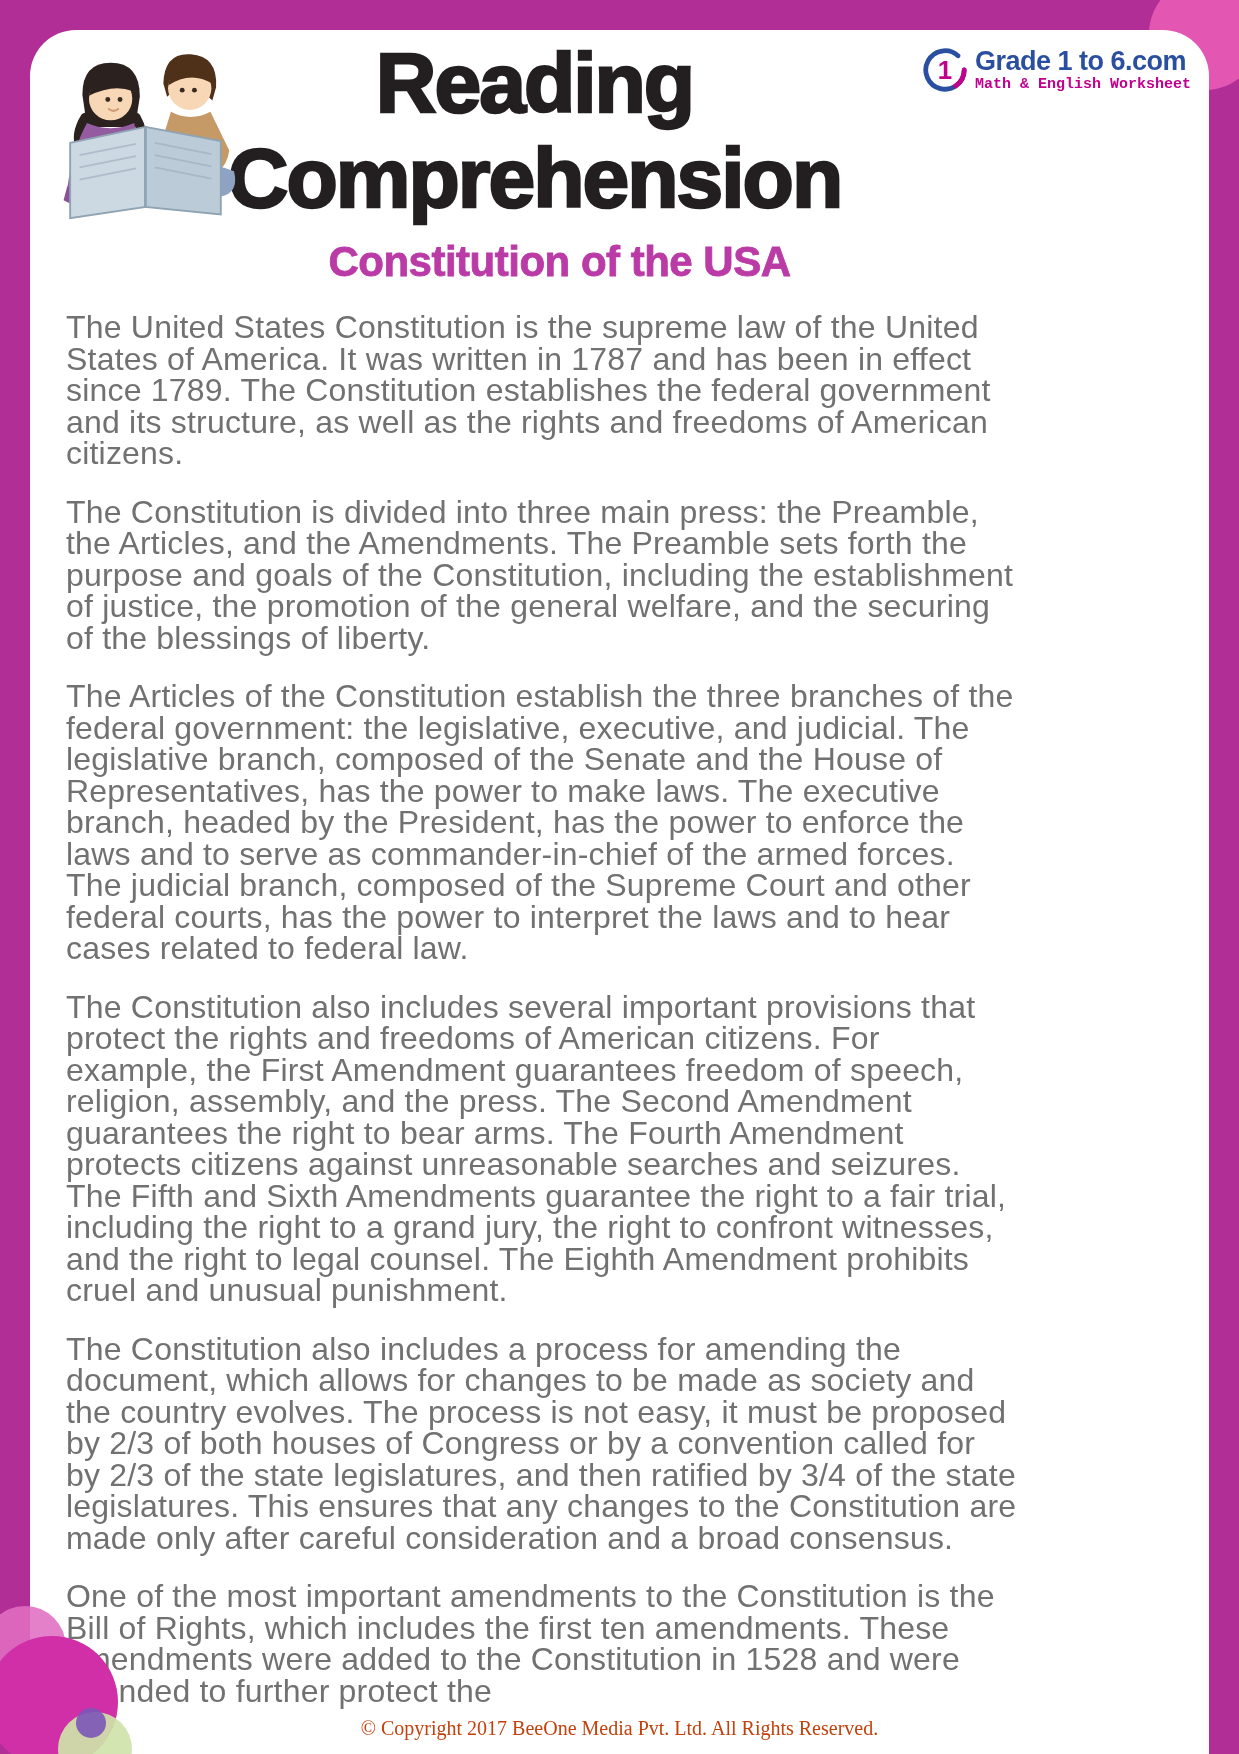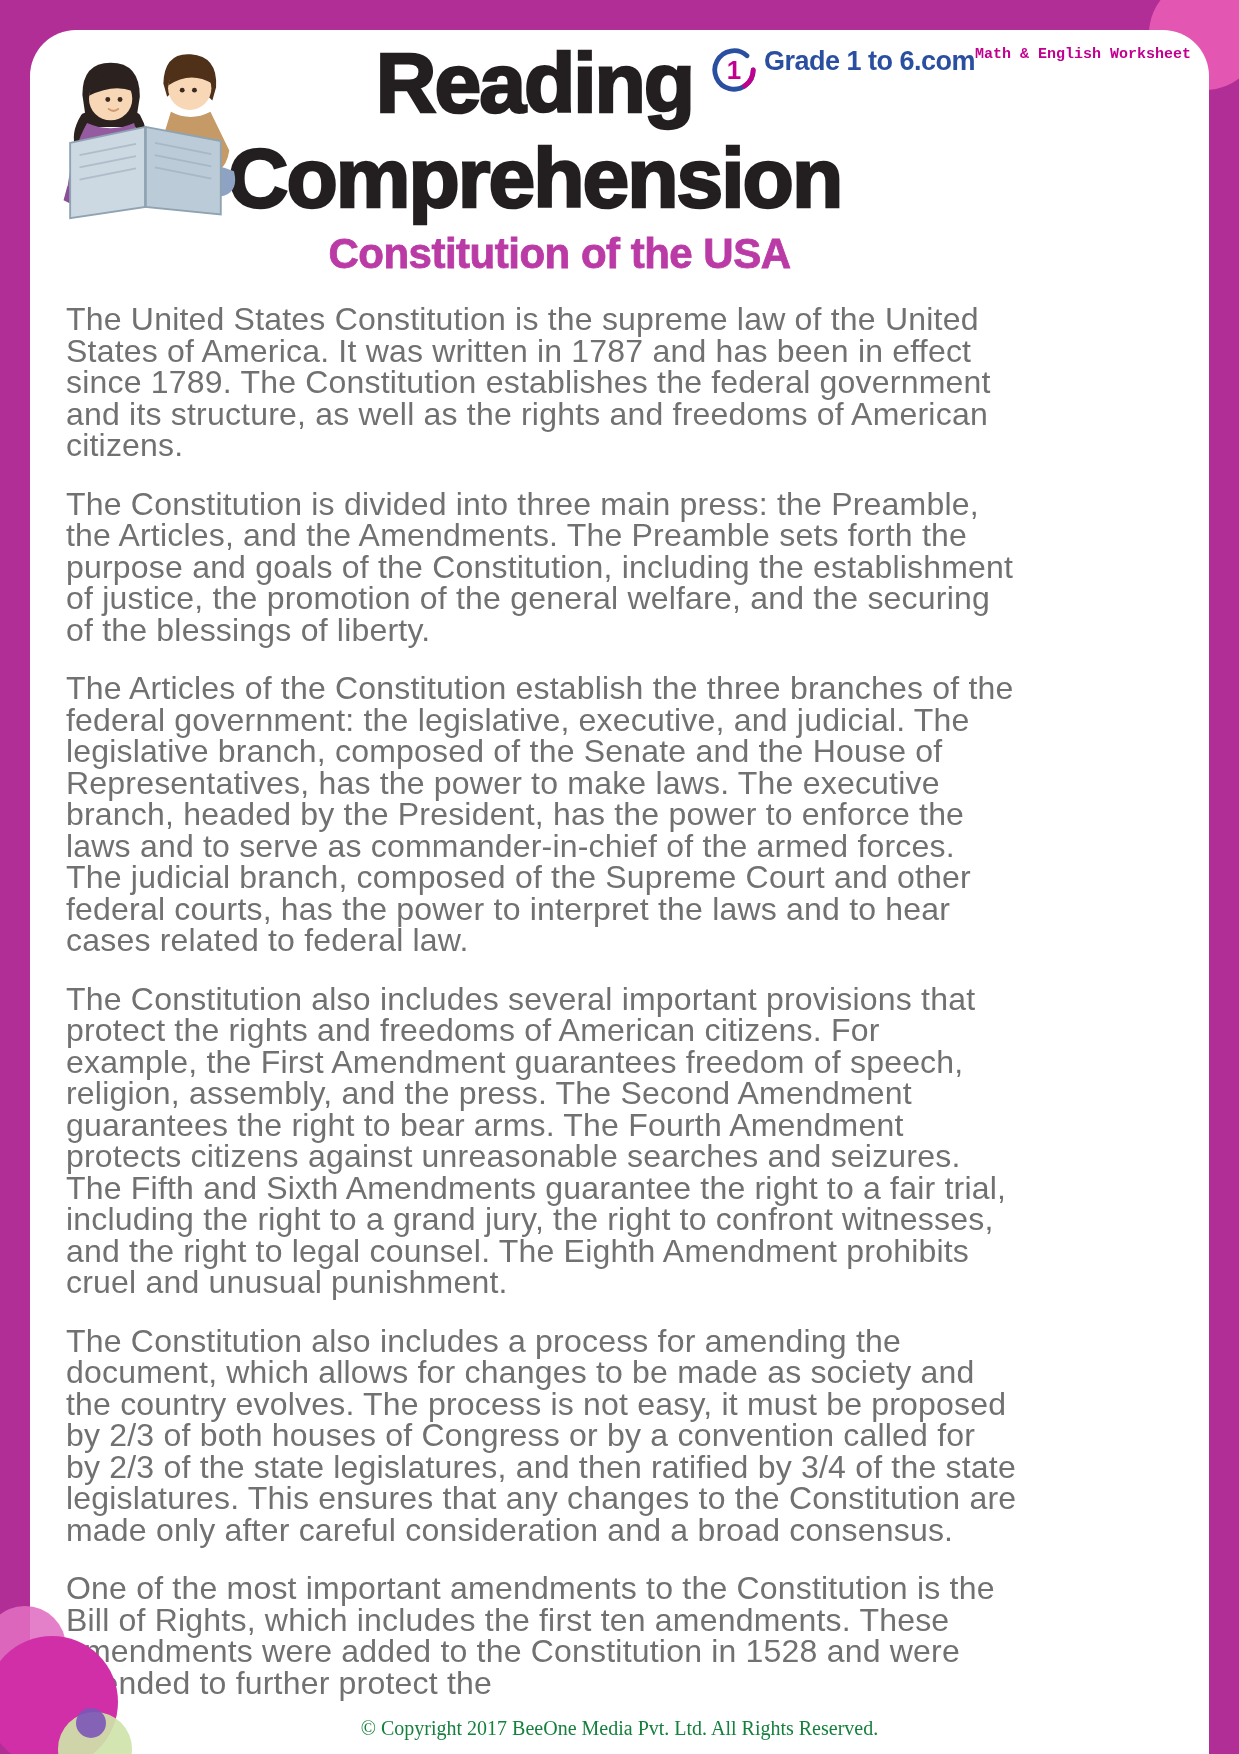--- a/index.html
+++ b/index.html
@@ -49,38 +49,38 @@
 
   .logo {
     position: absolute;
     right: 18px; top: 16px;
     display: flex;
     align-items: flex-start;
     gap: 6px;
     z-index: 2;
   }
   .logo-icon { width: 48px; height: 48px; }
-  .logo-text-col { display: flex; flex-direction: row; }
+  .logo-text-col { display: flex; flex-direction: column; }
   .logo-site {
     color: #2b4fa0;
     font-weight: bold;
     font-size: 27px;
     line-height: 30px;
     letter-spacing: -0.5px;
   }
   .logo-tagline {
     color: #c2008f;
     font-weight: bold;
     font-size: 15px;
     line-height: 18px;
     font-family: Liberation Mono, monospace;
   }
 
   .subtitle {
-    margin-top: 4px;
+    margin-top: 12px;
     padding-right: 120px;
     text-align: center;
     color: #ba3aa6;
     font-weight: bold;
     font-size: 42px;
     letter-spacing: -0.5px;
     -webkit-text-stroke: 0.8px #ba3aa6;
   }
 
   .article {
@@ -93,21 +93,21 @@
   }
   .article p { margin-bottom: 27px; }
 
   .footer {
     position: absolute;
     bottom: 14px; left: 0;
     width: 100%;
     text-align: center;
     font-family: "Liberation Serif", serif;
     font-size: 20px;
-    color: #15803d;
+    color: #c2410c;
   }
 </style>
 </head>
 <body>
 
 <div class="circle c-tr-pink"></div>
 <div class="circle c-tr-wine"></div>
 <div class="circle c-bl-pink"></div>
 <div class="circle c-bl-big"></div>
 <div class="circle c-bl-violet"></div>

